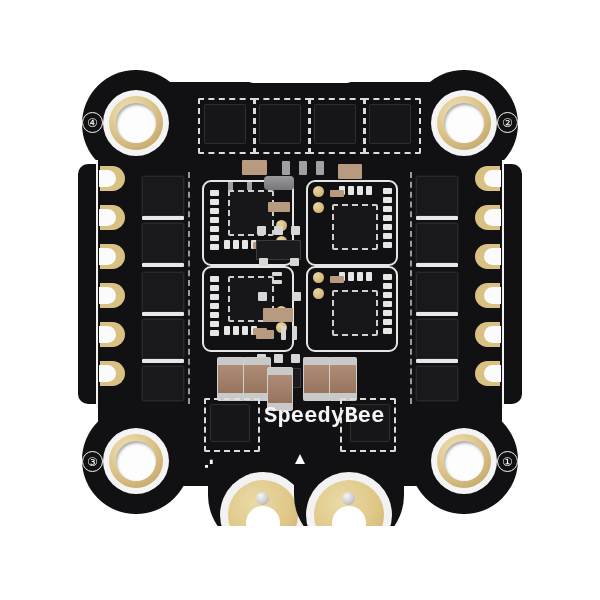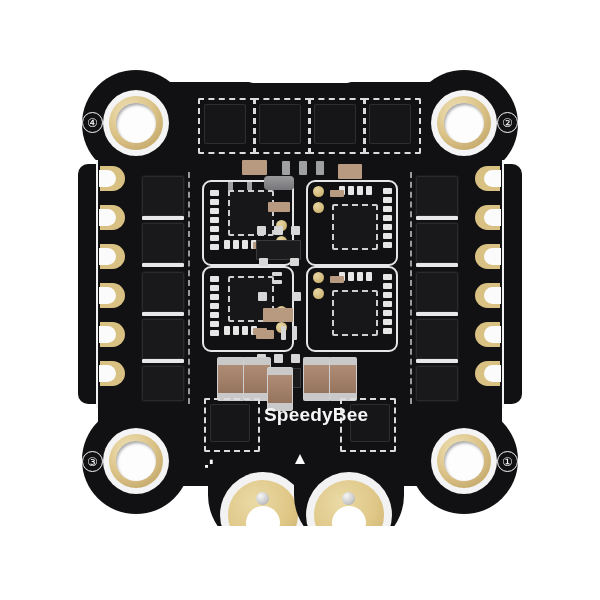--- a/index.html
+++ b/index.html
@@ -65,21 +65,21 @@
   .cpad .gold{position:absolute;inset:0;background:#d9c083;}
   .cpad.left  .gold{border-radius:0 14px 14px 0;}
   .cpad.right .gold{border-radius:14px 0 0 14px;}
   .cpad .bore{position:absolute;width:17px;height:17px;top:4px;background:#fbfbfb;}
   .cpad.left  .bore{left:-1px;border-radius:0 11px 11px 0;}
   .cpad.right .bore{right:-1px;border-radius:11px 0 0 11px;}
 
   
   .silk-text{position:absolute;color:#f5f5f5;font-weight:600;letter-spacing:.2px;
              white-space:nowrap;}
-  .brand{font-size:19px;}
+  .brand{font-size:22px;font-family:Liberation Mono, monospace;}
   .model{font-size:17px;}
 
   .corner-num{position:absolute;color:#fafafa;font-size:15px;line-height:1;
               width:19px;height:19px;border:1.4px solid #fafafa;border-radius:50%;
               display:flex;align-items:center;justify-content:center;
               font-family:"DejaVu Sans",sans-serif;font-size:12px;font-weight:500;}
 
   .polarity{position:absolute;color:#fbfbfb;font-size:25px;font-weight:700;line-height:1;}
 
   .arrow-mark{position:absolute;width:0;height:0;

